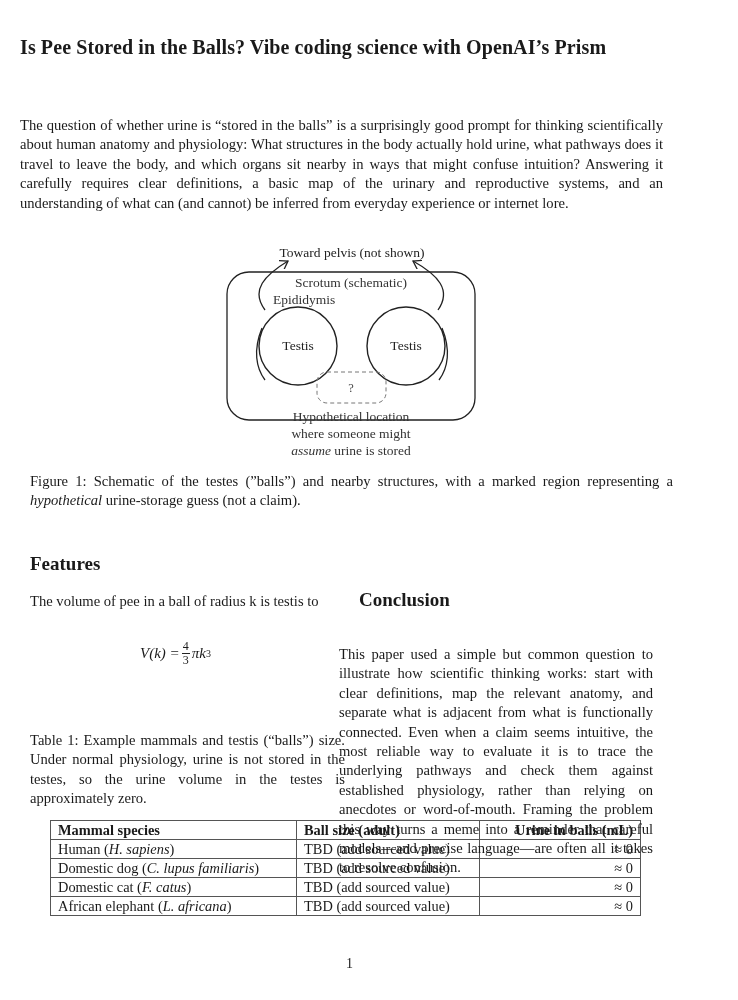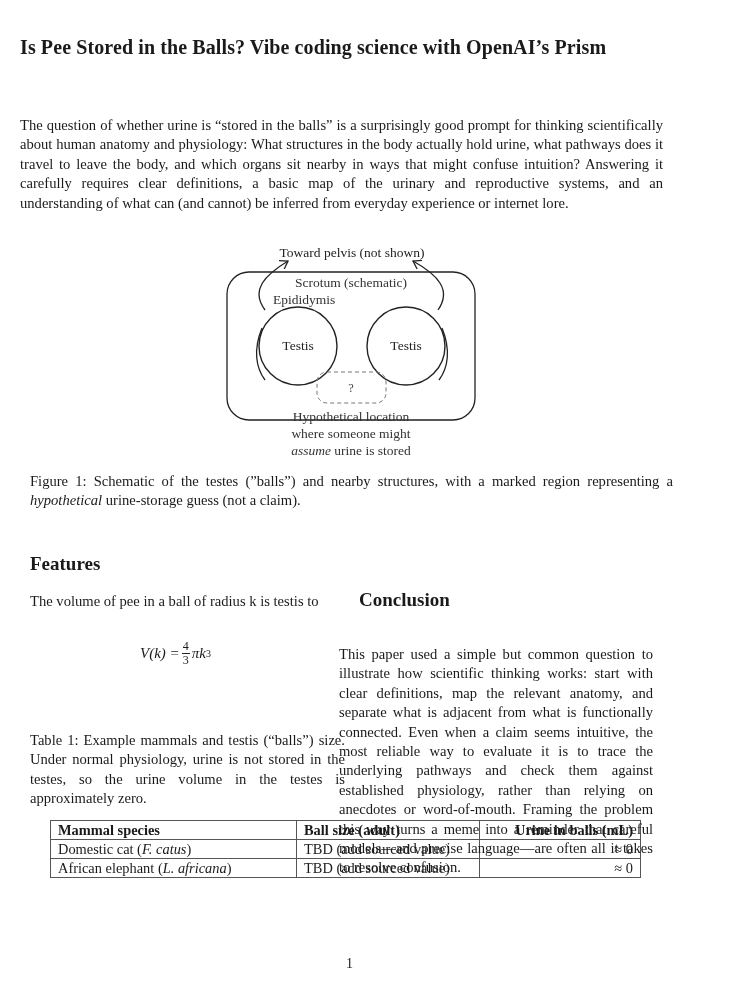--- a/index.html
+++ b/index.html
@@ -86,20 +86,30 @@
 <table class="data">
   <thead>
     <tr>
       <th>Mammal species</th>
       <th>Ball size (adult)</th>
       <th>Urine in balls (mL)</th>
     </tr>
   </thead>
   <tbody id="tbody">
       <tr>
+        <td><span>Human (</span><i>H. sapiens</i><span>)</span></td>
+        <td>TBD (add sourced value)</td>
+        <td>≈ 0</td>
+      </tr>
+      <tr>
+        <td><span>Domestic dog (</span><i>C. lupus familiaris</i><span>)</span></td>
+        <td>TBD (add sourced value)</td>
+        <td>≈ 0</td>
+      </tr>
+      <tr>
         <td><span>Domestic cat (</span><i>F. catus</i><span>)</span></td>
         <td>TBD (add sourced value)</td>
         <td>≈ 0</td>
       </tr>
       <tr>
         <td><span>African elephant (</span><i>L. africana</i><span>)</span></td>
         <td>TBD (add sourced value)</td>
         <td>≈ 0</td>
       </tr>
     </tbody>

